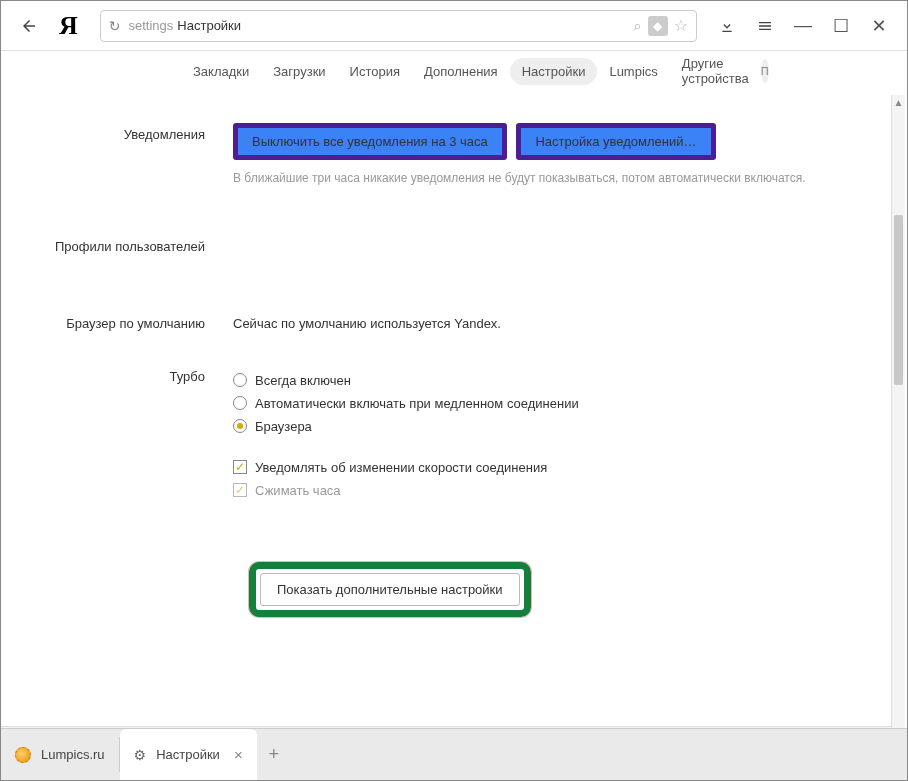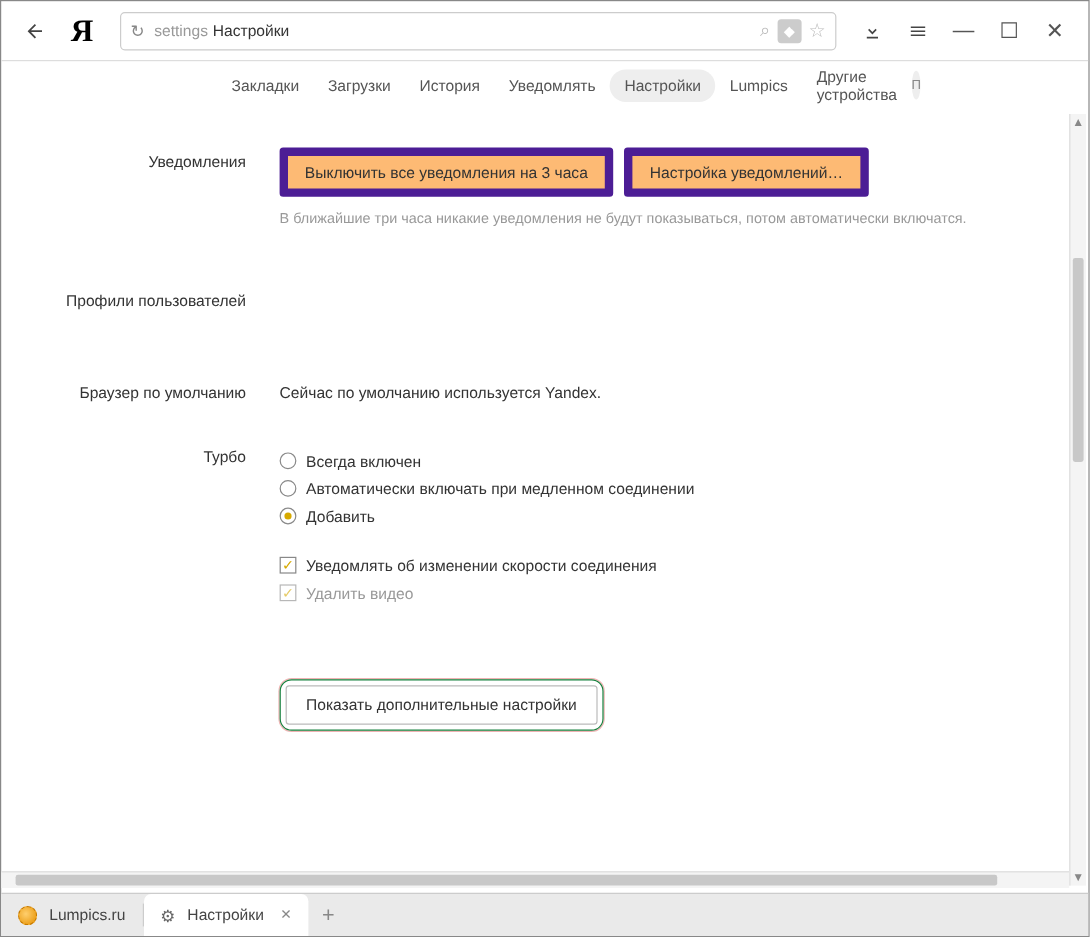--- a/index.html
+++ b/index.html
@@ -21,43 +21,43 @@
 .nav-item { padding: 6px 12px; color: #555; cursor: pointer; border-radius: 14px; }
 .nav-item.active { background: #eee; }
 .nav-badge { width: 24px; height: 24px; border-radius: 50%; background: #eee; display:flex; align-items:center; justify-content:center; color:#888; margin-left:auto; font-size:11px; }
 
 
 .content { position: absolute; top: 92px; bottom: 40px; left: 0; right: 0; overflow: hidden; }
 .content-inner { padding: 30px 40px 20px 40px; }
 .row { display: flex; margin-bottom: 8px; gap: 12px; }
 .label-col { width: 180px; text-align: right; padding-right: 16px; padding-top: 4px; color: #333; font-size: 13px; line-height: 1.3; }
 .ctrl-col { flex: 1; }
-.btn { display: inline-block; padding: 6px 14px; border: 7px solid #4c1d95; background: #fdba74; border-radius: 3px; font-size: 13px; color: #333; cursor: pointer; margin-right: 6px; margin-bottom: 6px; }
+.btn { display: inline-block; padding: 6px 14px; border: 5px solid #4c1d95; background: #3b82f6; border-radius: 3px; font-size: 13px; color: #333; cursor: pointer; margin-right: 6px; margin-bottom: 6px; }
 .hint { color: #999; font-size: 12px; margin: 4px 0 16px 0; line-height: 1.4; }
 .radio-row, .check-row { display: flex; align-items: center; margin: 8px 0; font-size: 13px; color: #333; }
 .radio { width: 14px; height: 14px; border: 1px solid #888; border-radius: 50%; margin-right: 8px; display:flex; align-items:center; justify-content:center; }
 .radio.checked::after { content: ""; width: 6px; height: 6px; background: #d6a900; border-radius: 50%; }
 .check { width: 14px; height: 14px; border: 1px solid #888; margin-right: 8px; display:flex; align-items:center; justify-content:center; background:#fff; }
 .check.checked::after { content: "✓"; color: #d6a900; font-size: 12px; line-height: 1; }
 .check.disabled { opacity: .6; }
 .disabled-text { color: #999; }
 .spacer { height: 24px; }
 .show-more { display: inline-block; padding: 8px 16px; border: 1px solid #bbb; border-radius: 3px; background: #fff; font-size: 13px; cursor: pointer; }
-.highlight-wrap { display:inline-block; padding: 4px; border: 1px solid #15803d; border-radius: 10px; box-shadow: 0 0 0 1px rgba(200,0,0,.3); }
+.highlight-wrap { display:inline-block; padding: 4px; border: 7px solid #15803d; border-radius: 10px; box-shadow: 0 0 0 1px rgba(200,0,0,.3); margin-left: 16px; }
 
 
 .vscroll { position: absolute; right: 2px; top: 94px; bottom: 42px; width: 14px; background: #f4f4f4; border-left: 1px solid #ddd; }
 .vscroll .thumb { position: absolute; left: 2px; right: 2px; top: 120px; height: 170px; background: #c8c8c8; border-radius: 2px; }
 .vscroll .arrow { position:absolute; left:0; right:0; height:14px; display:flex; align-items:center; justify-content:center; color:#888; font-size:10px; }
 .vscroll .arrow.up { top:0; } .vscroll .arrow.down { bottom:0; }
 .hscroll { position: absolute; left: 0; right: 16px; bottom: 40px; height: 14px; background: #f4f4f4; border-top:1px solid #ddd; }
 .hscroll .thumb { position:absolute; top:2px; bottom:2px; left:12px; right:60px; background:#c8c8c8; border-radius:2px; }
 
 
-.tabbar { position: absolute; bottom: 0; left: 0; right: 0; height: 36px; background: #eaeaea; display: flex; align-items: stretch; border-top: 1px solid #ccc; }
+.tabbar { position: absolute; bottom: 0; left: 0; right: 0; height: 52px; background: #eaeaea; display: flex; align-items: stretch; border-top: 1px solid #ccc; }
 .tab { display: flex; align-items: center; padding: 0 14px; gap: 10px; max-width: 200px; cursor:pointer; position:relative; }
 .tab.active { background: #fff; border-top-left-radius: 6px; border-top-right-radius: 6px; }
 .tab .favicon { width: 16px; height: 16px; border-radius: 50%; }
 .tab .fav-orange { background: radial-gradient(circle at 40% 40%, #ffcf6e, #e69100); border:1px dashed #c67a00; }
 .tab .fav-gear { color: #666; font-size: 14px; }
 .tab .title { font-size: 13px; color: #444; white-space: nowrap; overflow: hidden; text-overflow: ellipsis; }
 .tab .close { color: #888; font-size: 15px; margin-left: 4px; }
 .newtab { width: 34px; display:flex; align-items:center; justify-content:center; color:#888; font-size:18px; cursor:pointer; }
 .tab-sep { width:1px; background:#ccc; margin: 8px 0; }
 </style>
@@ -99,21 +99,21 @@
     </div>
   <div class="icon-btn">
       <span>✕</span>
     </div>
 </div>
 
 <div class="nav-row">
   <div class="nav-item">Закладки</div>
   <div class="nav-item">Загрузки</div>
   <div class="nav-item">История</div>
-  <div class="nav-item">Уведомлять</div>
+  <div class="nav-item">Дополнения</div>
   <div class="nav-item active">Настройки</div>
   <div class="nav-item">Lumpics</div>
   <div class="nav-item">Другие устройства</div>
   <div class="nav-badge">П</div>
 </div>
 
 <div class="content">
   <div class="content-inner">
 
     <div class="row">
@@ -149,30 +149,30 @@
         <div class="radio-row">
           <span class="radio"></span>
           <span>Всегда включен</span>
         </div>
         <div class="radio-row">
           <span class="radio"></span>
           <span>Автоматически включать при медленном соединении</span>
         </div>
         <div class="radio-row">
           <span class="radio checked"></span>
-          <span>Добавить</span>
+          <span>Браузера</span>
         </div>
         <div style="height:10px"></div>
         <div class="check-row">
           <span class="check checked"></span>
           <span>Уведомлять об изменении скорости соединения</span>
         </div>
         <div class="check-row">
           <span class="check checked disabled"></span>
-          <span class="disabled-text">Удалить видео</span>
+          <span class="disabled-text">Сжимать часа</span>
         </div>
       </div>
     </div>
 
     <div class="spacer"></div>
     <div class="spacer"></div>
 
     <div class="row">
       <div class="label-col"></div>
       <div class="ctrl-col">

